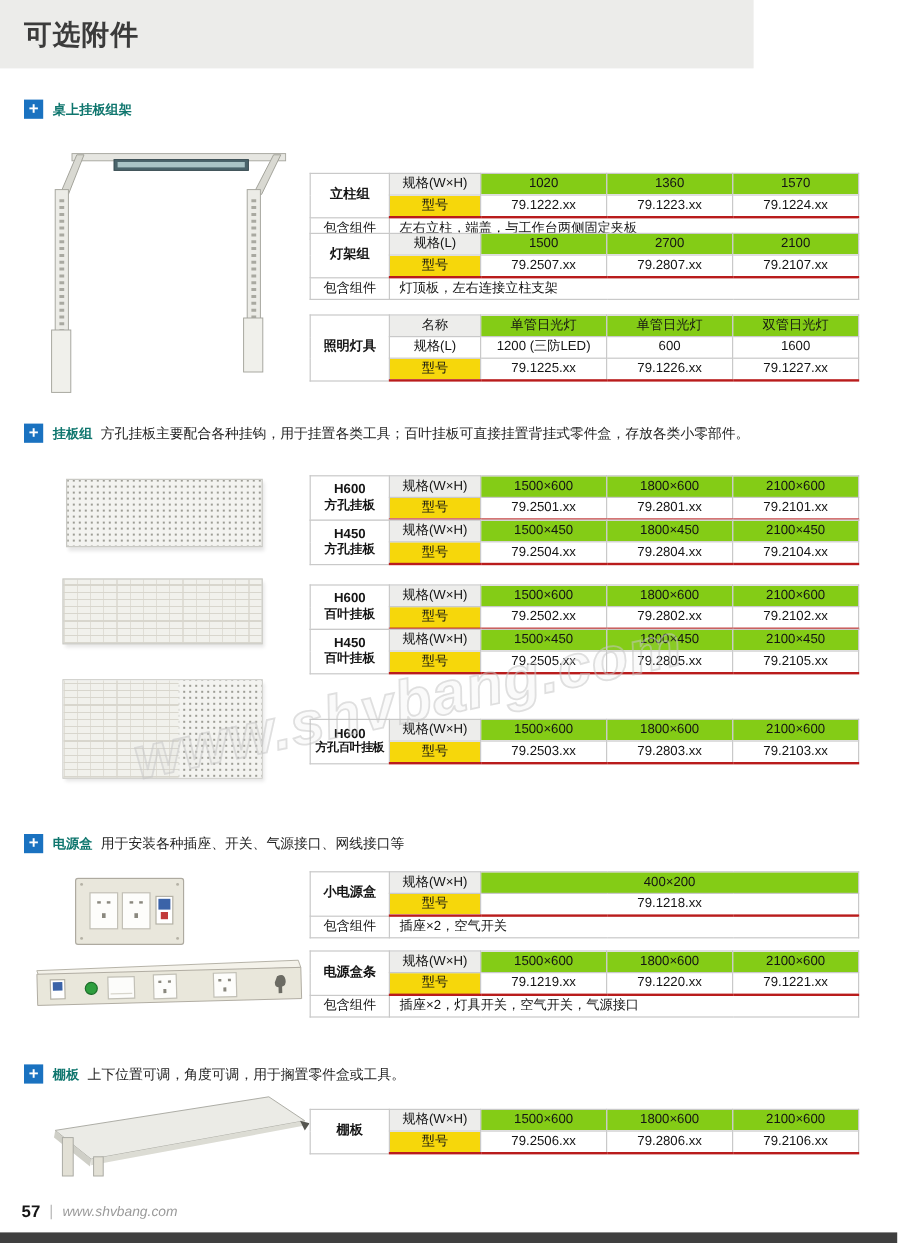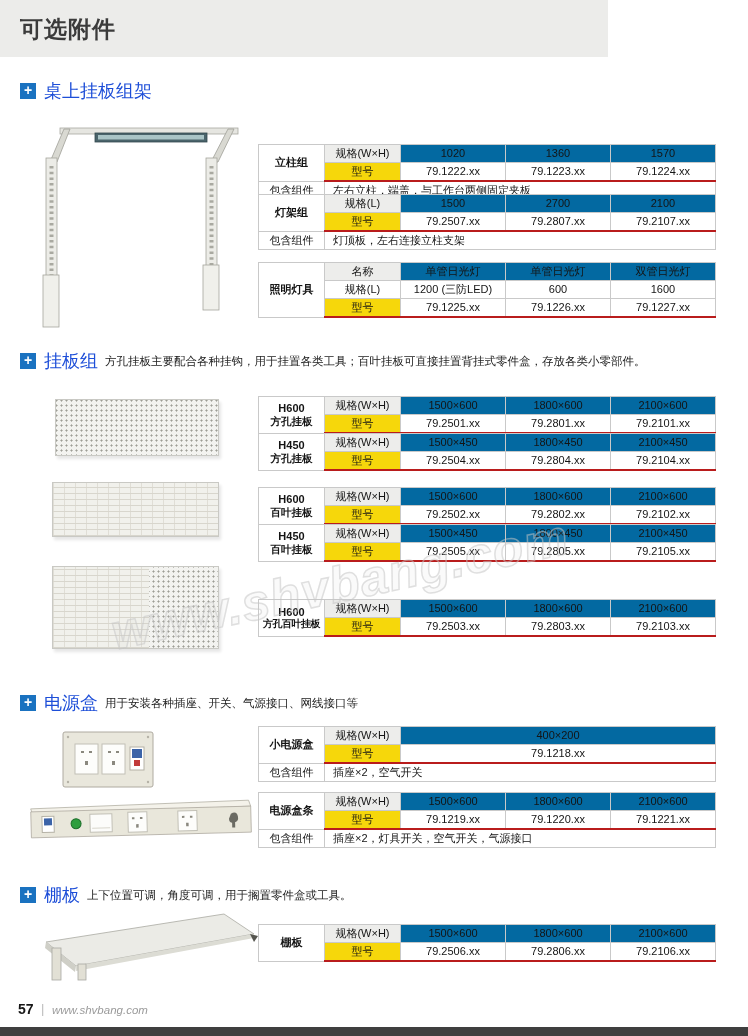--- a/index.html
+++ b/index.html
@@ -1,40 +1,40 @@
 <!DOCTYPE html>
 <html><head>
 <meta charset="utf-8">
 <style>
   html,body{margin:0;padding:0;background:#fff;}
   #page{position:relative;width:748px;height:1036px;background:#fff;overflow:hidden;
         font-family:"Liberation Sans","DejaVu Sans",sans-serif;color:#1a1a1a;}
 
   
-  .top-band{position:absolute;left:0;top:0;width:608px;height:57px;background:#ececea;}
+  .top-band{position:absolute;left:0;top:0;width:608px;height:57px;background:#ececea;padding-left:20px;}
   .page-title{position:absolute;left:20px;top:14px;font-size:23px;font-weight:bold;color:#3b3b3b;letter-spacing:1px;}
 
   
   .sec-head{position:absolute;left:20px;display:flex;align-items:center;height:18px;}
   .plus{width:16px;height:16px;background:#1a72c0;color:#fff;font-weight:bold;font-size:14px;
         line-height:15px;text-align:center;margin-right:8px;flex:0 0 auto;}
-  .sec-title{font-size:18px;font-weight:normal;color:#1d4ed8;white-space:nowrap;}
+  .sec-title{font-size:11px;font-weight:bold;color:#0f766e;white-space:nowrap;}
   .sec-desc{font-size:11.5px;color:#222;margin-left:7px;white-space:nowrap;}
 
   
   .tblwrap{position:absolute;left:258px;width:458px;}
   table.tbl{border-collapse:collapse;table-layout:fixed;width:458px;background:#fff;}
   table.tbl td{border:1px solid #c9c9c9;height:17px;font-size:11px;text-align:center;
                padding:0 2px;color:#141414;line-height:1.15;overflow:hidden;}
   .lbl{font-weight:bold;font-size:12px;background:#fff;}
   .lbl .l2{font-size:10.5px;}
   .lbl .l2s{font-size:10px;letter-spacing:-0.5px;}
   .hdr{background:#ededeb;}
   .model-hdr{background:#f6d70b;}
-  .sv{background:#0369a1;}
+  .sv{background:#84cc16;}
   .mv{background:#fff;}
   tr.dark td{border-bottom:2px solid #b91c1c;}
   .comp-val{text-align:left !important;padding-left:8px !important;}
   td.comp-h{height:18px;}
 
   
   .img{position:absolute;}
   .dots-board{background-color:#f3f3f0;border:1px solid #c9c9c4;box-shadow:2px 3px 3px rgba(0,0,0,0.10);
     background-image:radial-gradient(circle,#9d9d95 0.9px,transparent 1.15px);
     background-size:5px 5px;background-position:3px 3px;}

